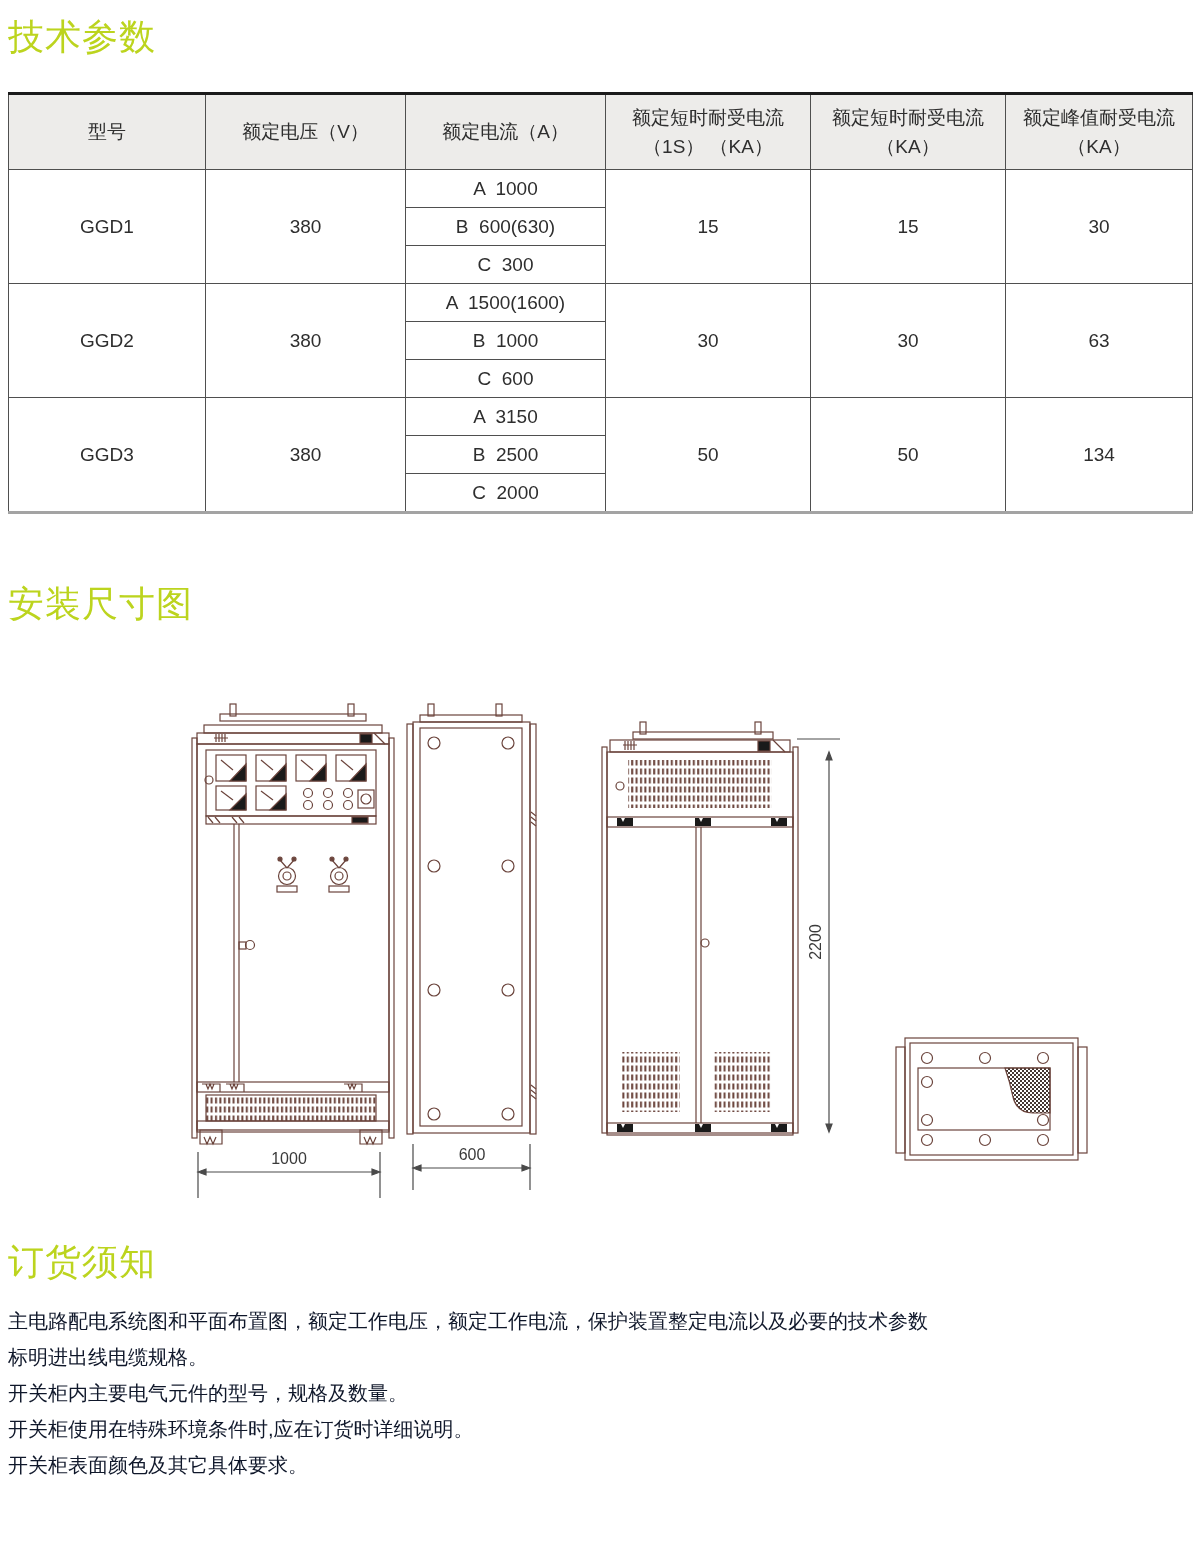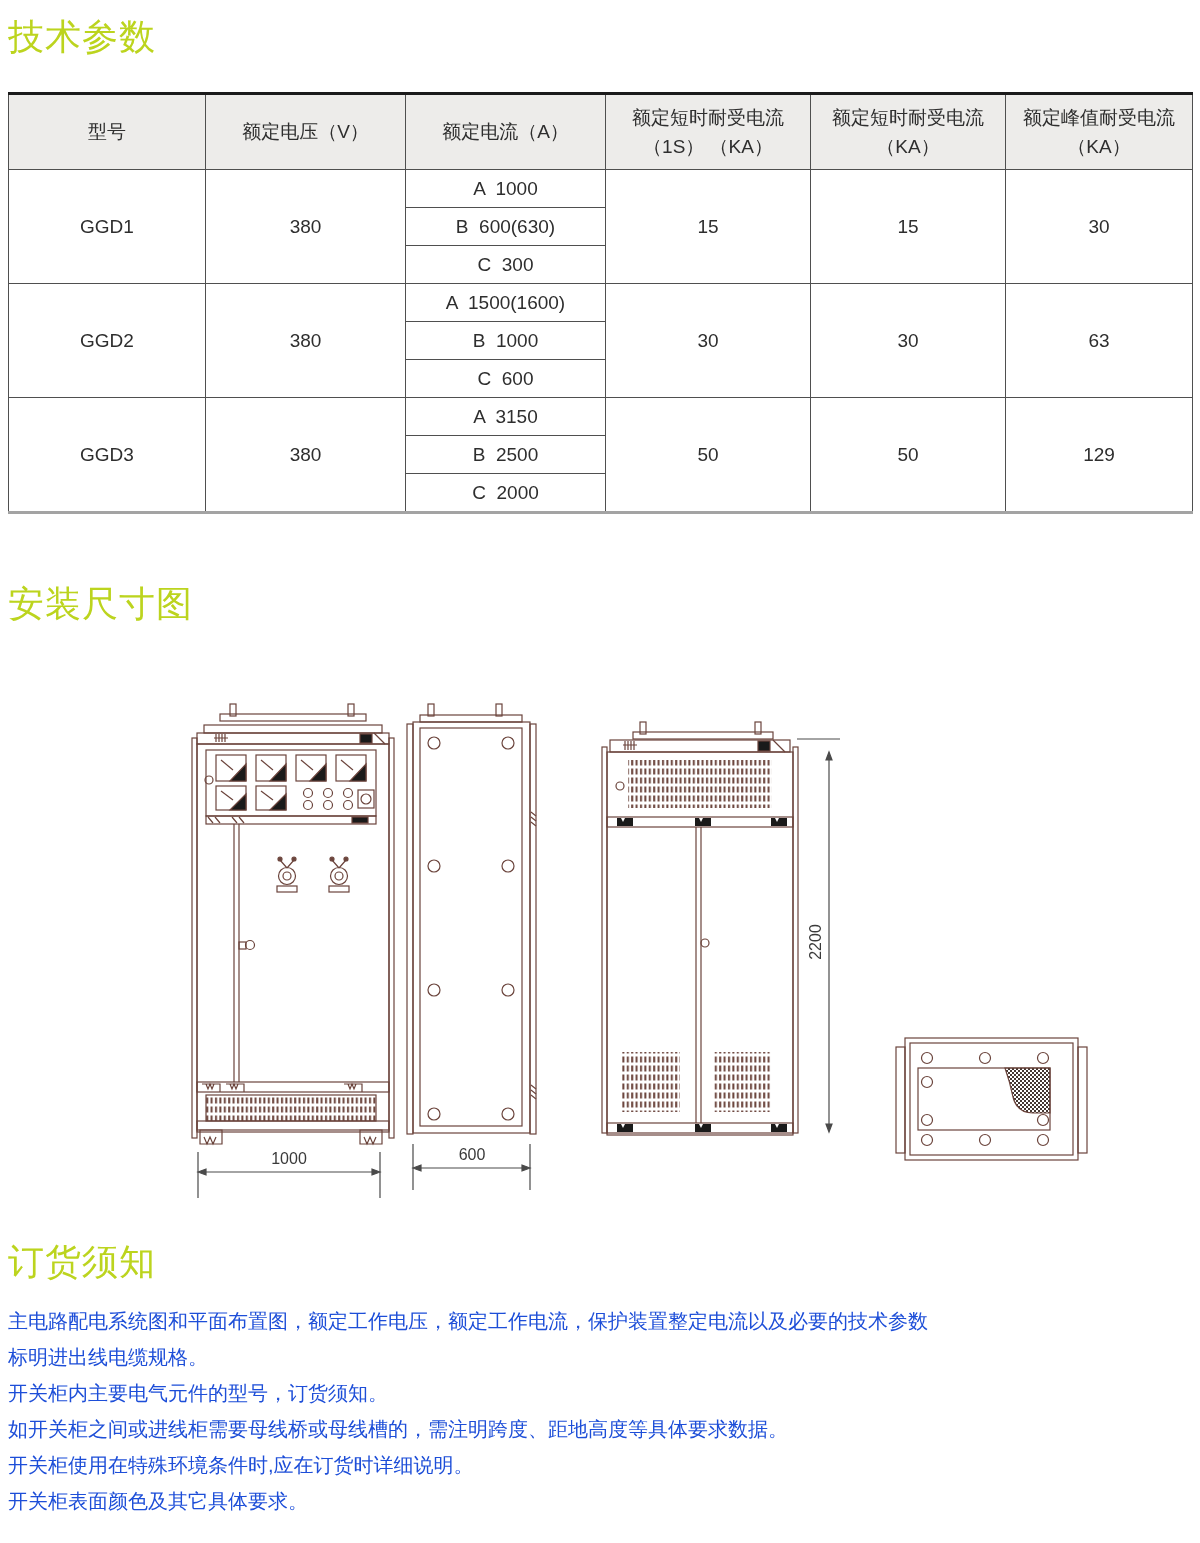--- a/index.html
+++ b/index.html
@@ -16,21 +16,21 @@
   table.params thead th{background:#edecea;height:74px;}
   table.params td{height:37px;}
   td.current-cell{white-space:pre;}
 
   .diagram-area{position:absolute;left:0;top:640px;width:1200px;height:580px;}
   .drawing{position:absolute;}
   svg{display:block;overflow:visible;}
   .dim-text{font-size:16px;fill:#3a3a3a;font-family:"Liberation Sans","DejaVu Sans",sans-serif;}
 
   .notes{position:absolute;left:8px;top:1303px;width:1180px;}
-  .note-line{font-size:20px;color:#1d4ed8;line-height:36px;white-space:nowrap;}
+  .note-line{font-size:20px;color:#0f172a;line-height:36px;white-space:nowrap;}
 </style>
 </head>
 <body>
 
 <div id="title-tech" class="section-title">技术参数</div>
 
 <table class="params">
   <colgroup>
     <col style="width:197px">
       <col style="width:200px">
@@ -79,21 +79,21 @@
     <tr>
         <td class="current-cell">C  600</td>
       </tr>
 
     <tr>
       <td rowspan="3">GGD3</td>
       <td rowspan="3">380</td>
       <td class="current-cell">A  3150</td>
       <td rowspan="3">50</td>
       <td rowspan="3">50</td>
-      <td rowspan="3">129</td>
+      <td rowspan="3">134</td>
     </tr>
     <tr>
         <td class="current-cell">B  2500</td>
       </tr>
     <tr>
         <td class="current-cell">C  2000</td>
       </tr>
   </tbody>
 </table>
 
@@ -314,17 +314,16 @@
   </svg>
   </div>
 
 </div>
 
 <div id="title-order" class="section-title">订货须知</div>
 
 <div class="notes">
   <div class="note-line">主电路配电系统图和平面布置图，额定工作电压，额定工作电流，保护装置整定电流以及必要的技术参数</div>
   <div class="note-line">标明进出线电缆规格。</div>
-  <div class="note-line">开关柜内主要电气元件的型号，订货须知。</div>
-  <div class="note-line">如开关柜之间或进线柜需要母线桥或母线槽的，需注明跨度、距地高度等具体要求数据。</div>
+  <div class="note-line">开关柜内主要电气元件的型号，规格及数量。</div>
   <div class="note-line">开关柜使用在特殊环境条件时,应在订货时详细说明。</div>
   <div class="note-line">开关柜表面颜色及其它具体要求。</div>
 </div>
 
 </body></html>

